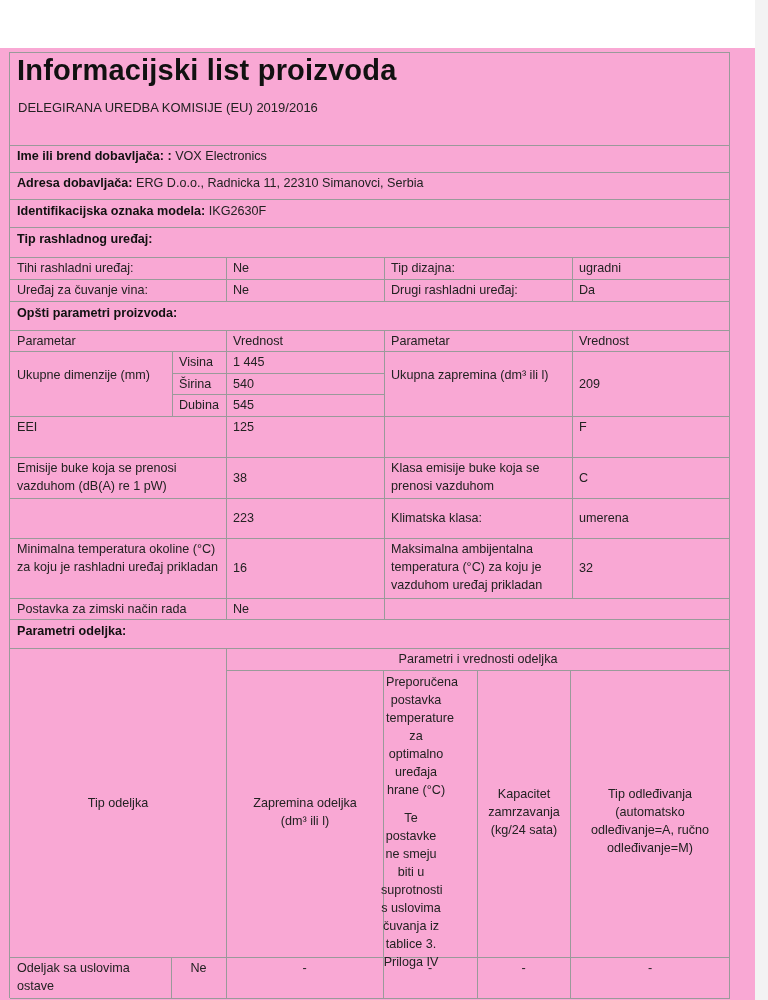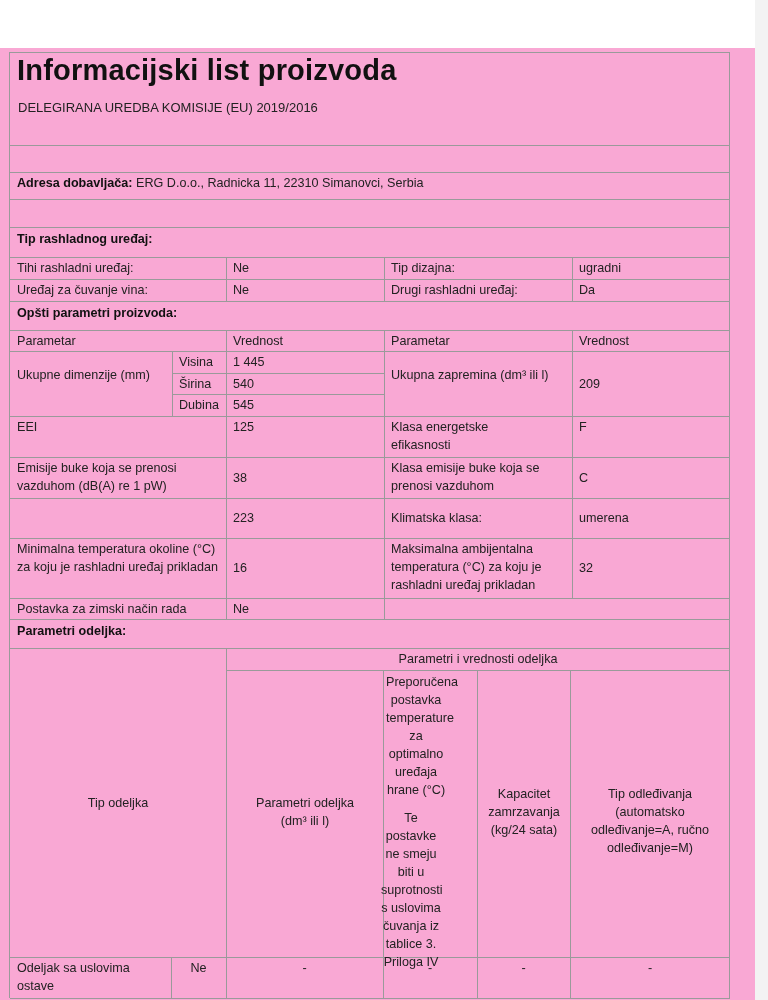--- a/index.html
+++ b/index.html
@@ -56,23 +56,31 @@
   <div class="vline" style="left:384px;top:282px;height:289px;"></div>
   <div class="vline" style="left:572px;top:282px;height:268px;"></div>
   <div class="vline" style="left:172px;top:303px;height:65px;"></div>
 
   <div class="vline" style="left:226px;top:600px;height:350px;"></div>
   <div class="vline" style="left:383px;top:622px;height:328px;"></div>
   <div class="vline" style="left:477px;top:622px;height:328px;"></div>
   <div class="vline" style="left:570px;top:622px;height:328px;"></div>
   <div class="vline" style="left:171px;top:909px;height:41px;"></div>
 
+  <div class="t" style="left:17px;top:99px;">
+    <span class="b">Ime ili brend dobavljača: :</span>
+    <span>VOX Electronics</span>
+  </div>
   <div class="t" style="left:17px;top:126px;">
     <span class="b">Adresa dobavljača:</span>
     <span>ERG D.o.o., Radnicka 11, 22310 Simanovci, Serbia</span>
+  </div>
+  <div class="t" style="left:17px;top:154px;">
+    <span class="b">Identifikacijska oznaka modela:</span>
+    <span>IKG2630F</span>
   </div>
   <div class="t b" style="left:17px;top:182px;">Tip rashladnog uređaj:</div>
 
   <div class="t" style="left:17px;top:211px;">Tihi rashladni uređaj:</div>
   <div class="t" style="left:233px;top:211px;">Ne</div>
   <div class="t" style="left:391px;top:211px;">Tip dizajna:</div>
   <div class="t" style="left:579px;top:211px;">ugradni</div>
 
   <div class="t" style="left:17px;top:233px;">Uređaj za čuvanje vina:</div>
   <div class="t" style="left:233px;top:233px;">Ne</div>
@@ -91,45 +99,44 @@
   <div class="t" style="left:233px;top:305px;">1 445</div>
   <div class="t" style="left:179px;top:327px;">Širina</div>
   <div class="t" style="left:233px;top:327px;">540</div>
   <div class="t" style="left:179px;top:348px;">Dubina</div>
   <div class="t" style="left:233px;top:348px;">545</div>
   <div class="t" style="left:391px;top:318px;width:170px;white-space:normal;">Ukupna zapremina (dm³ ili l)</div>
   <div class="t" style="left:579px;top:327px;">209</div>
 
   <div class="t" style="left:17px;top:370px;">EEI</div>
   <div class="t" style="left:233px;top:370px;">125</div>
-  <div class="t" style="left:391px;top:370px;width:150px;white-space:normal;">Klasa energetske efikasnosti</div>
   <div class="t" style="left:579px;top:370px;">F</div>
 
   <div class="t" style="left:17px;top:411px;width:200px;white-space:normal;">Emisije buke koja se prenosi vazduhom (dB(A) re 1 pW)</div>
   <div class="t" style="left:233px;top:421px;">38</div>
   <div class="t" style="left:391px;top:411px;width:170px;white-space:normal;">Klasa emisije buke koja se prenosi vazduhom</div>
   <div class="t" style="left:579px;top:421px;">C</div>
 
   <div class="t" style="left:233px;top:461px;">223</div>
   <div class="t" style="left:391px;top:461px;">Klimatska klasa:</div>
   <div class="t" style="left:579px;top:461px;">umerena</div>
 
   <div class="t" style="left:17px;top:492px;width:205px;white-space:normal;">Minimalna temperatura okoline (°C) za koju je rashladni uređaj prikladan</div>
   <div class="t" style="left:233px;top:511px;">16</div>
-  <div class="t" style="left:391px;top:492px;width:180px;white-space:normal;">Maksimalna ambijentalna temperatura  (°C) za koju je rashladni uređaj prikladan</div>
+  <div class="t" style="left:391px;top:492px;width:180px;white-space:normal;">Maksimalna ambijentalna temperatura  (°C) za koju je vazduhom uređaj prikladan</div>
   <div class="t" style="left:579px;top:511px;">32</div>
 
   <div class="t" style="left:17px;top:552px;">Postavka za zimski način rada</div>
   <div class="t" style="left:233px;top:552px;">Ne</div>
 
   <div class="t b" style="left:17px;top:574px;">Parametri odeljka:</div>
 
   <div class="t c" style="left:226px;top:602px;width:504px;">Parametri i vrednosti odeljka</div>
   <div class="t c" style="left:10px;top:746px;width:216px;">Tip odeljka</div>
-  <div class="t c" style="left:246px;top:746px;width:118px;">Parametri odeljka (dm³ ili l)</div>
+  <div class="t c" style="left:246px;top:746px;width:118px;">Zapremina odeljka (dm³ ili l)</div>
   <div class="t c" style="left:386px;top:625px;width:60px;">Preporučena postavka temperature za optimalno uređaja hrane (°C)</div>
   <div class="t c" style="left:381px;top:761px;width:60px;">Te postavke ne smeju biti u suprotnosti s uslovima čuvanja iz tablice 3. Priloga IV</div>
   <div class="t c" style="left:480px;top:737px;width:88px;">Kapacitet zamrzavanja (kg/24 sata)</div>
   <div class="t c" style="left:586px;top:737px;width:128px;">Tip odleđivanja (automatsko odleđivanje=A, ručno odleđivanje=M)</div>
 
   <div class="t" style="left:17px;top:911px;width:130px;white-space:normal;">Odeljak sa uslovima ostave</div>
   <div class="t c" style="left:171px;top:911px;width:55px;">Ne</div>
   <div class="t c" style="left:226px;top:911px;width:157px;">-</div>
   <div class="t c" style="left:383px;top:911px;width:94px;">-</div>
   <div class="t c" style="left:477px;top:911px;width:93px;">-</div>

